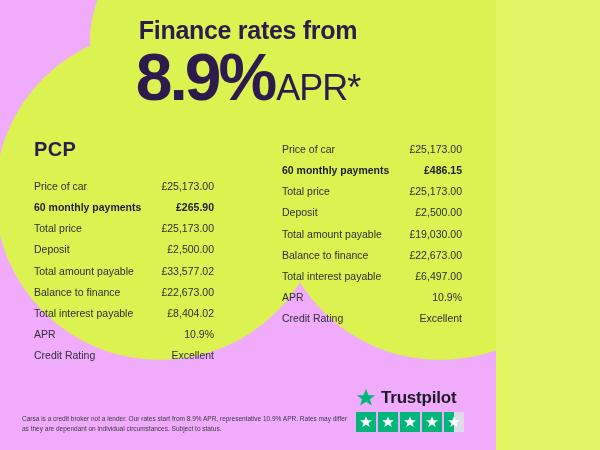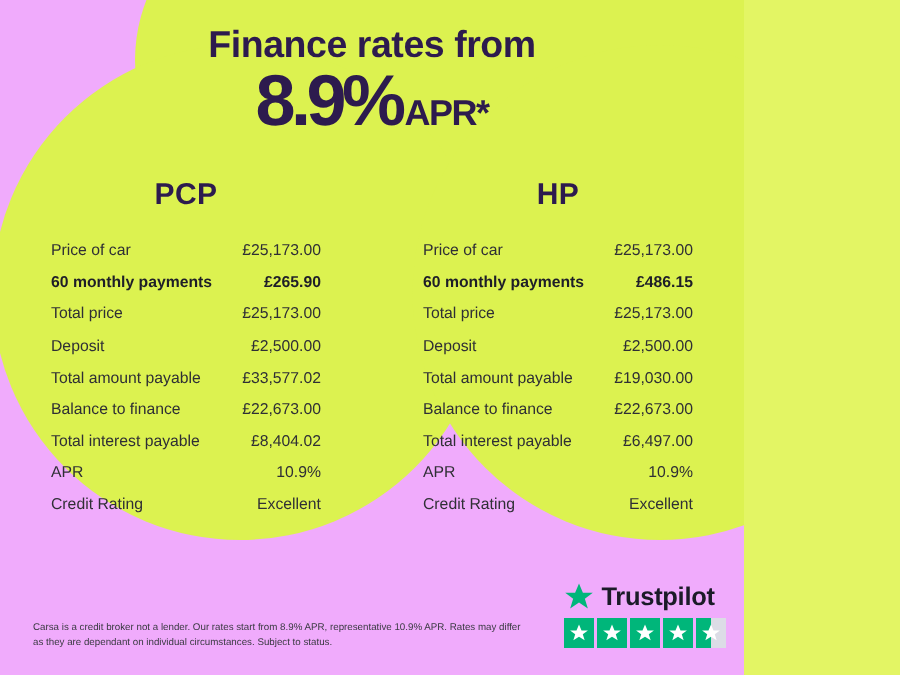--- a/index.html
+++ b/index.html
@@ -36,39 +36,38 @@
     padding-top: 16px;
   }
   .rate-row {
     display: flex;
     align-items: baseline;
     justify-content: center;
     color: #2d1b4e;
     margin-top: -2px;
   }
   .rate-big {
-    font-size: 48px;
+    font-size: 66px;
     font-weight: bold;
     letter-spacing: -3px;
     line-height: 1.05;
   }
   .rate-suffix {
-    font-size: 24px;
-    font-weight: bold;
+    font-size: 36px;
+    font-weight: normal;
     letter-spacing: -1px;
     padding-left: 2px;
   }
 
   .columns {
     display: flex;
     margin-top: 26px;
   }
   .col { width: 50%; padding: 0 34px; }
   .col-title {
-    text-align: center;
     color: #2d1b4e;
     font-size: 20px;
     font-weight: bold;
     letter-spacing: 0.3px;
     margin-bottom: 14px;
   }
   .row {
     display: flex;
     justify-content: space-between;
     align-items: baseline;
@@ -88,21 +87,21 @@
     left: 22px;
     bottom: 16px;
     font-size: 6.5px;
     line-height: 1.55;
     color: #3a3a42;
     max-width: 330px;
     z-index: 3;
   }
   .trustpilot {
     position: absolute;
-    right: 12px;
+    right: 32px;
     bottom: 18px;
     z-index: 3;
     text-align: center;
   }
   .tp-top {
     display: flex;
     align-items: center;
     gap: 5px;
   }
   .tp-star-logo { display: block; }
@@ -179,21 +178,20 @@
           <span class="label">APR</span>
           <span class="value">10.9%</span>
         </div>
         <div class="row">
           <span class="label">Credit Rating</span>
           <span class="value">Excellent</span>
         </div>
       </div>
 
       <div class="col">
-        <div class="col-title">HP</div>
 
         <div class="row">
           <span class="label">Price of car</span>
           <span class="value">£25,173.00</span>
         </div>
         <div class="row bold">
           <span class="label">60 monthly payments</span>
           <span class="value">£486.15</span>
         </div>
         <div class="row">

